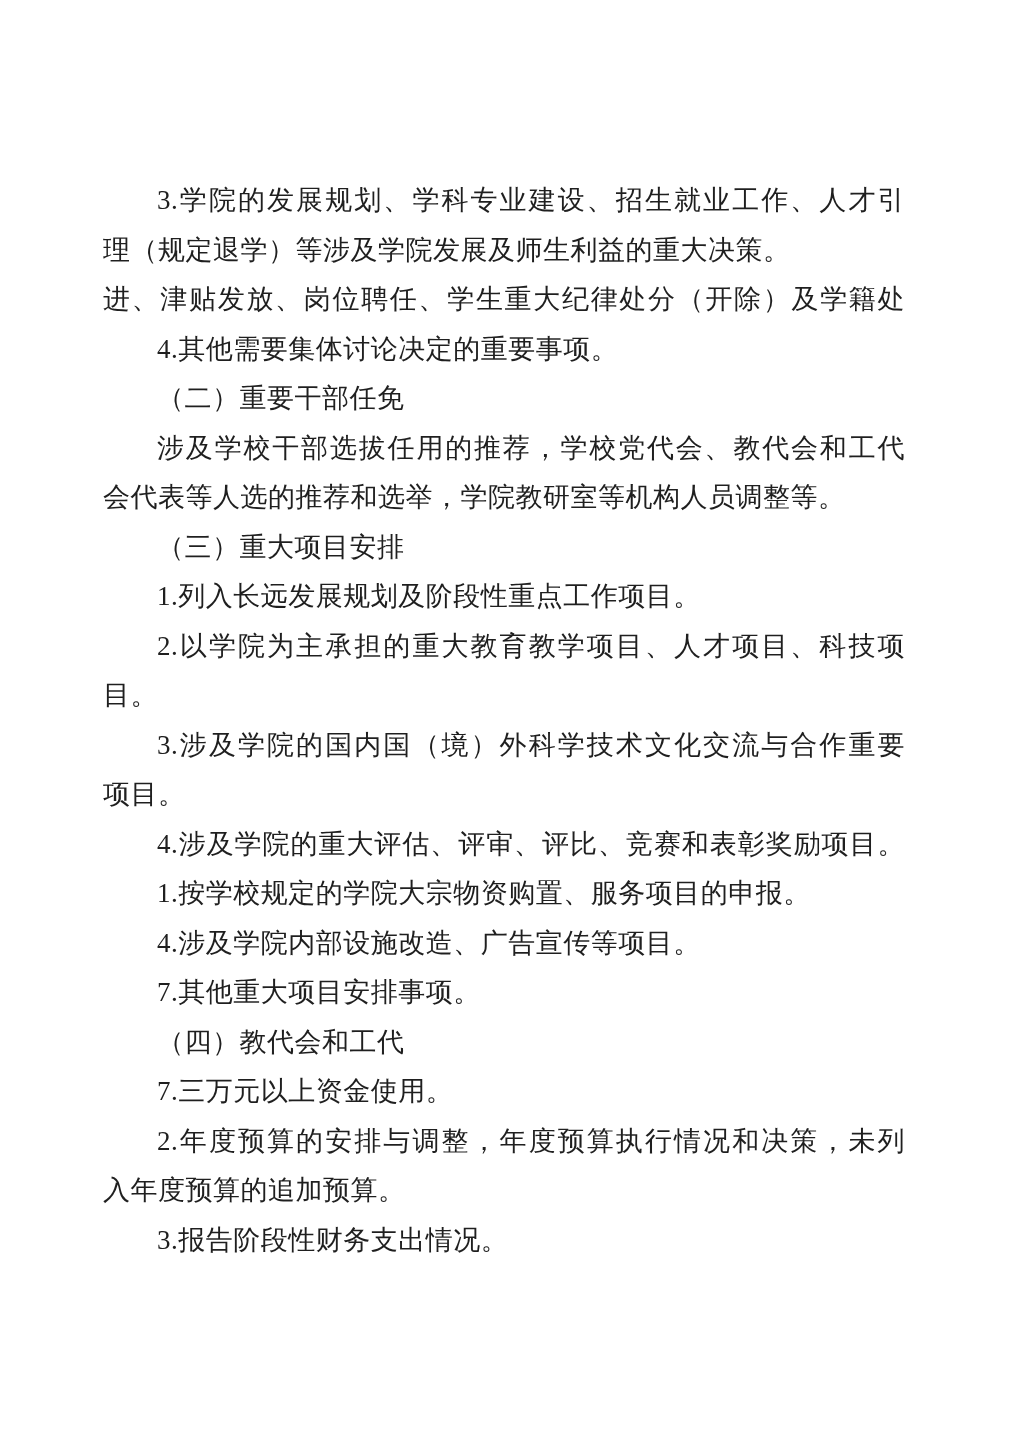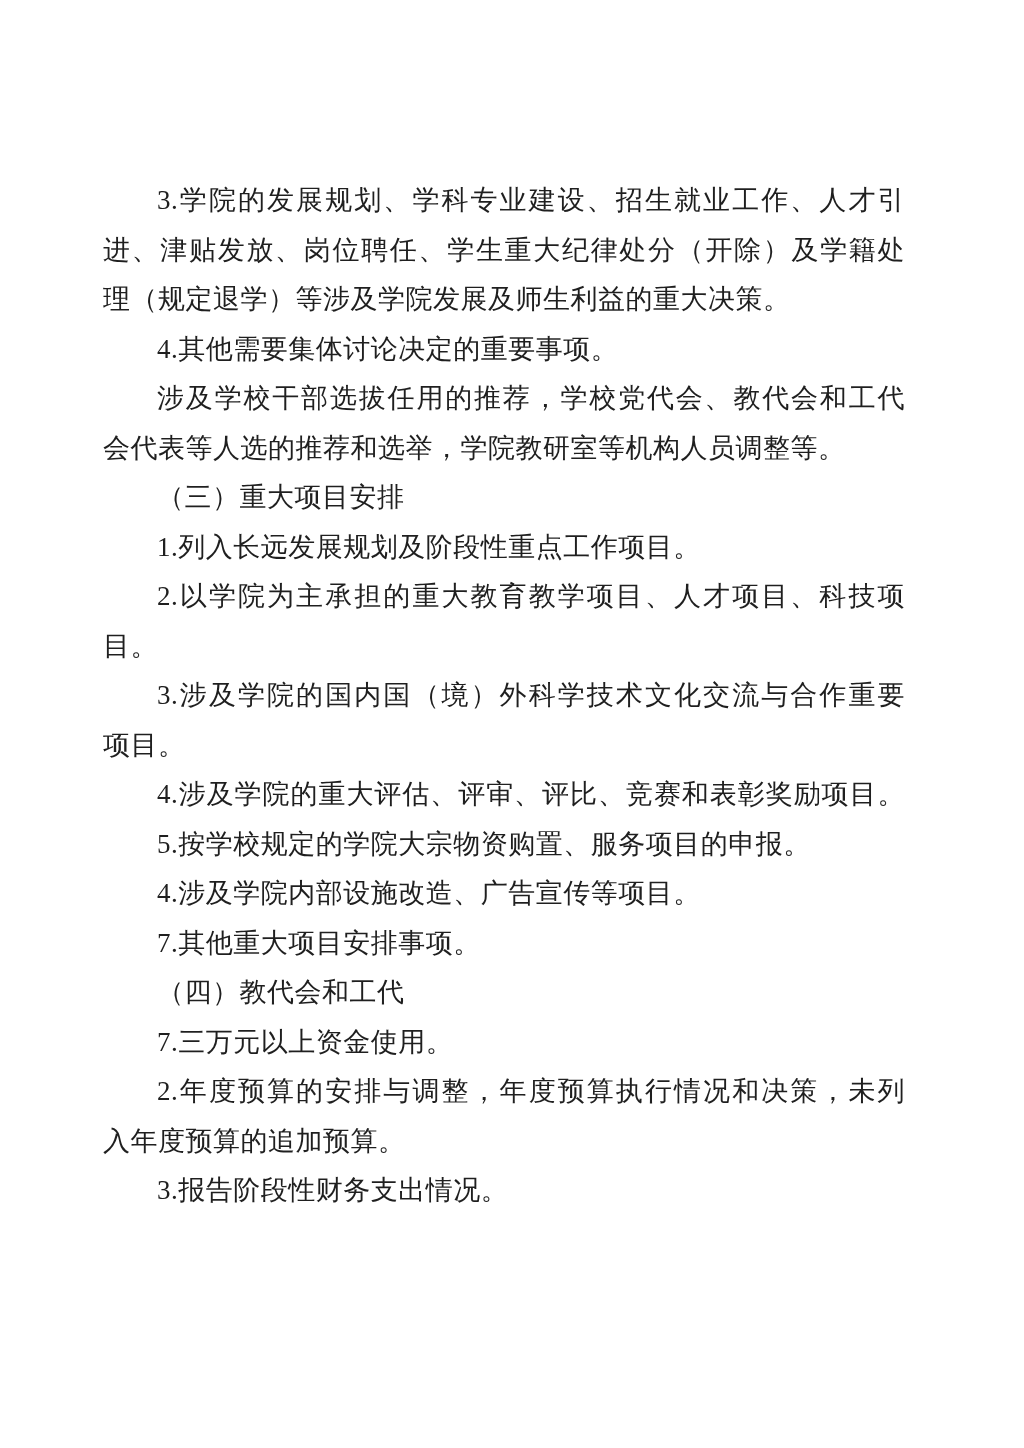--- a/index.html
+++ b/index.html
@@ -36,33 +36,34 @@
     text-align: justify;
     text-align-last: justify;
   }
 </style>
 </head>
 <body>
 
 <div class="page">
   <div class="text-block">
     <div class="line indent fill">3.学院的发展规划、学科专业建设、招生就业工作、人才引</div>
+    <div class="line">理（规定退学）等涉及学院发展及师生利益的重大决策。</div>
     <div class="line fill">进、津贴发放、岗位聘任、学生重大纪律处分（开除）及学籍处</div>
-    <div class="line">理（规定退学）等涉及学院发展及师生利益的重大决策。</div>
     <div class="line indent">4.其他需要集体讨论决定的重要事项。</div>
+    <div class="line indent">（二）重要干部任免</div>
     <div class="line indent fill">涉及学校干部选拔任用的推荐，学校党代会、教代会和工代</div>
     <div class="line">会代表等人选的推荐和选举，学院教研室等机构人员调整等。</div>
     <div class="line indent">（三）重大项目安排</div>
     <div class="line indent">1.列入长远发展规划及阶段性重点工作项目。</div>
     <div class="line indent fill">2.以学院为主承担的重大教育教学项目、人才项目、科技项</div>
     <div class="line">目。</div>
     <div class="line indent fill">3.涉及学院的国内国（境）外科学技术文化交流与合作重要</div>
     <div class="line">项目。</div>
     <div class="line indent fill">4.涉及学院的重大评估、评审、评比、竞赛和表彰奖励项目。</div>
-    <div class="line indent">5.按学校规定的学院大宗物资购置、服务项目的申报。</div>
+    <div class="line indent">1.按学校规定的学院大宗物资购置、服务项目的申报。</div>
     <div class="line indent">4.涉及学院内部设施改造、广告宣传等项目。</div>
     <div class="line indent">7.其他重大项目安排事项。</div>
     <div class="line indent">（四）教代会和工代</div>
     <div class="line indent">7.三万元以上资金使用。</div>
     <div class="line indent fill">2.年度预算的安排与调整，年度预算执行情况和决策，未列</div>
     <div class="line">入年度预算的追加预算。</div>
     <div class="line indent">3.报告阶段性财务支出情况。</div>
   </div>
 </div>
 

